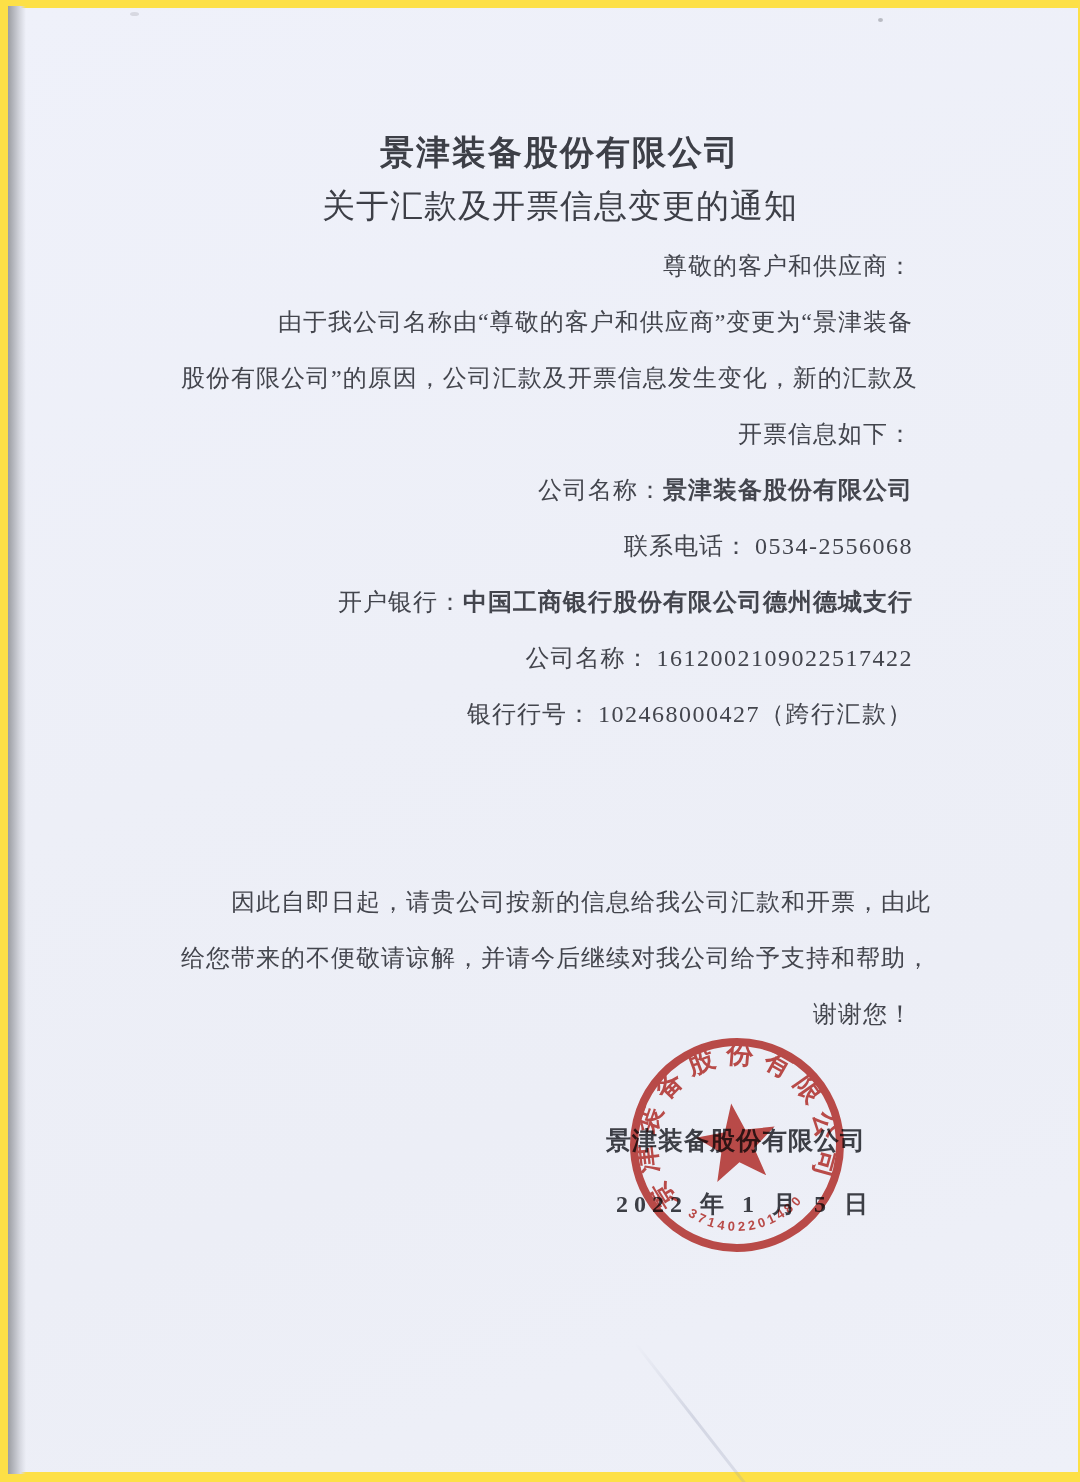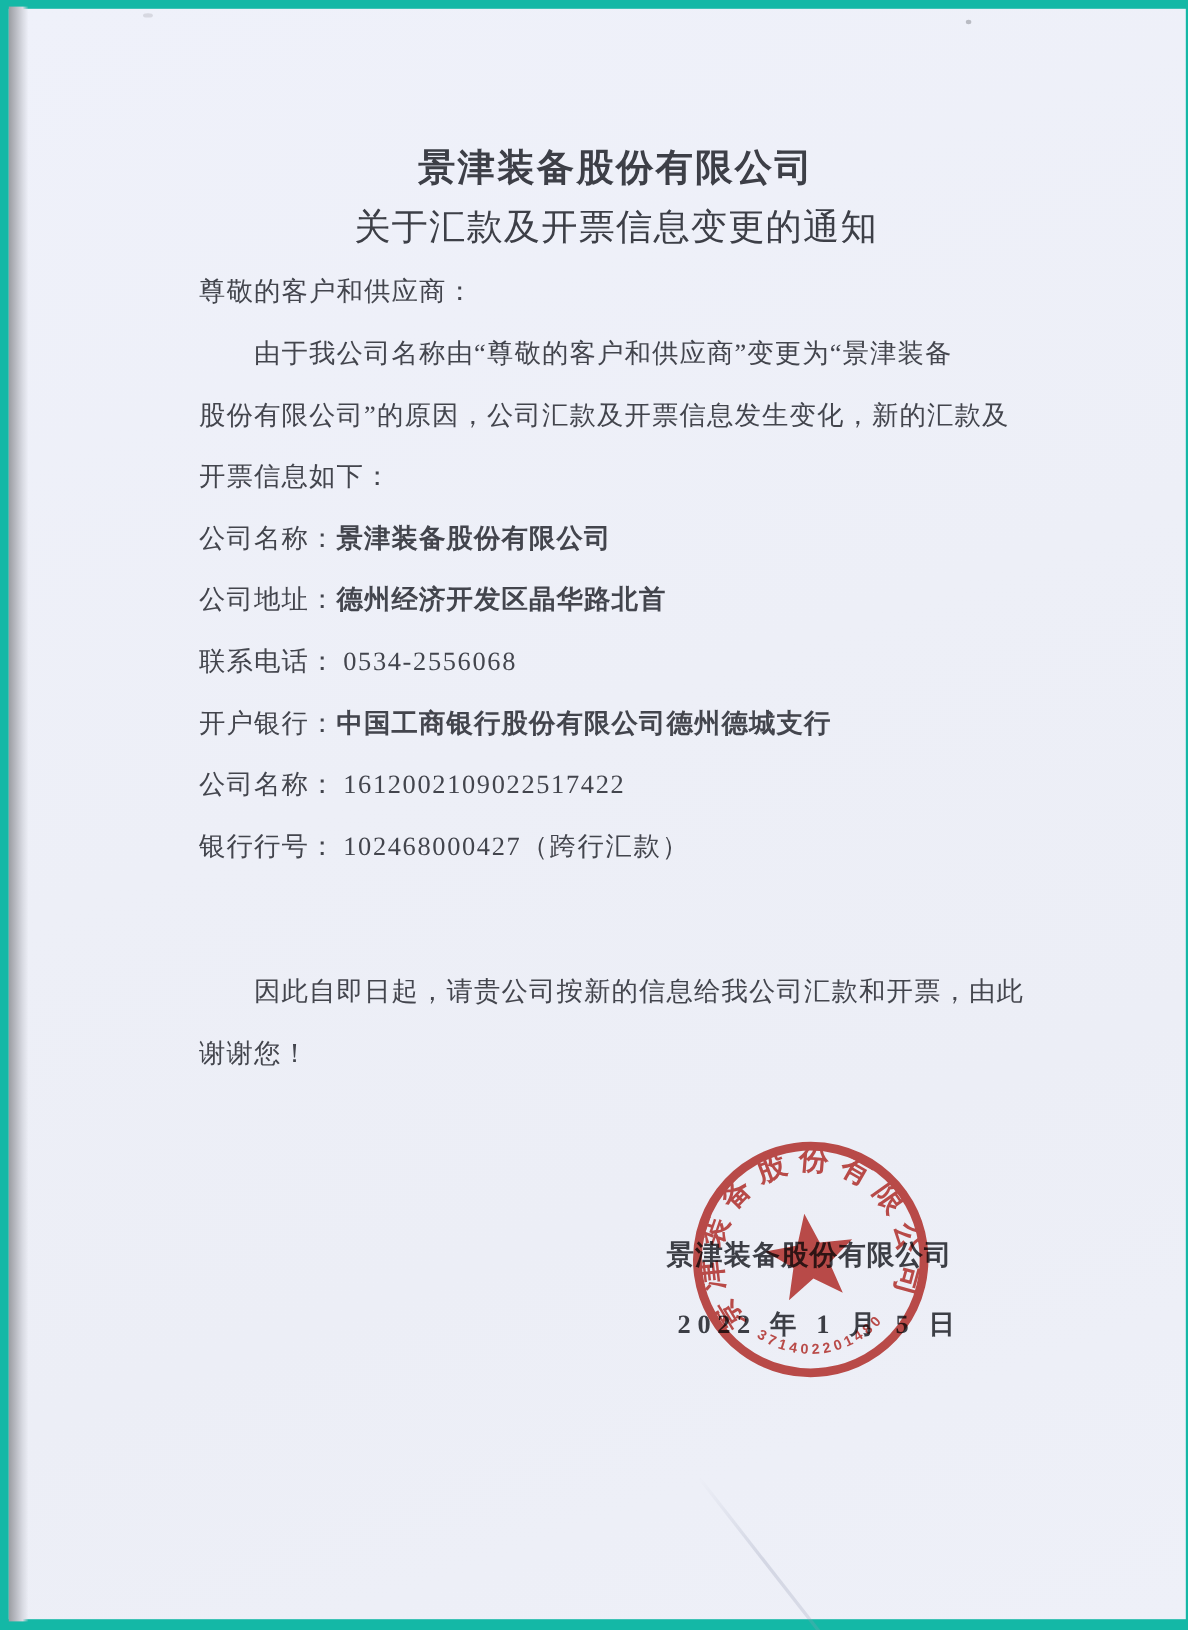--- a/index.html
+++ b/index.html
@@ -1,39 +1,39 @@
 <!DOCTYPE html>
 <html><head>
 <meta charset="utf-8">
 <style>
   html,body{margin:0;padding:0;background:#fbfbfa;}
   #screen{
     position:relative;width:1080px;height:1482px;overflow:hidden;
-    background:#14b8a6;
+    background:#fde047;
     font-family:"Liberation Serif","DejaVu Serif",serif;
   }
   .page{
     position:absolute;left:8px;top:8px;width:1070px;height:1464px;
     background:linear-gradient(160deg,#eff1fa 0%,#edeff7 45%,#eceef6 70%,#eef0f8 100%);
   }
   .edge-shadow{
     position:absolute;left:8px;top:6px;width:18px;height:1468px;
     background:linear-gradient(90deg,#9b9da2 0%,#b9bbc2 35%,#d8dae2 70%,rgba(238,240,248,0) 100%);
   }
   .speck{position:absolute;background:#8e9097;border-radius:50%;opacity:.55;}
   .crease{
     position:absolute;left:706px;top:1318px;width:3px;height:235px;
     background:linear-gradient(180deg,rgba(150,156,180,0) 0%,rgba(150,156,180,.30) 40%,rgba(150,156,180,.18) 100%);
     transform:rotate(-38deg);
   }
   .titles{position:absolute;left:40px;top:0;width:1040px;text-align:center;color:#3d3f47;}
   .doc-title{position:absolute;left:0;top:130px;width:100%;font-size:34px;letter-spacing:2px;font-weight:600;}
   .doc-subtitle{position:absolute;left:0;top:184px;width:100%;font-size:33px;letter-spacing:1px;font-weight:400;}
   .body-block{position:absolute;left:181px;top:238px;width:732px;color:#43454d;}
-  .line{height:56px;line-height:56px;font-size:24px;letter-spacing:1px;white-space:nowrap;}
+  .line{height:56px;line-height:56px;font-size:24px;letter-spacing:1px;white-space:nowrap;text-align:right;}
   .indent{padding-left:50px;}
   .field-label{font-weight:400;}
   .field-value{font-weight:700;}
   .field-value.num{font-weight:500;font-family:"Liberation Serif","DejaVu Serif",serif;letter-spacing:1.5px;margin-left:6px;}
   .closing-block{position:absolute;left:181px;top:874px;width:732px;color:#43454d;}
   .signature{
     position:absolute;left:606px;top:1124px;width:300px;
     font-size:25px;font-weight:600;letter-spacing:1px;color:#3c3e45;white-space:nowrap;
   }
   .date-line{
@@ -66,38 +66,36 @@
   <div class="body-block">
     <div class="line">尊敬的客户和供应商：</div>
     <div class="line indent">由于我公司名称由“尊敬的客户和供应商”变更为“景津装备</div>
     <div class="line">股份有限公司”的原因，公司汇款及开票信息发生变化，新的汇款及</div>
     <div class="line">开票信息如下：</div>
 
     <div class="line">
       <span class="field-label">公司名称：</span><span class="field-value">景津装备股份有限公司</span>
     </div>
     <div class="line">
-      <span class="field-label">公司地址：</span><span class="field-value">德州经济开发区晶华路北首</span>
-    </div>
-    <div class="line">
       <span class="field-label">联系电话：</span><span class="field-value num">0534-2556068</span>
     </div>
     <div class="line">
       <span class="field-label">开户银行：</span><span class="field-value">中国工商银行股份有限公司德州德城支行</span>
     </div>
     <div class="line">
       <span class="field-label">公司名称：</span><span class="field-value num">1612002109022517422</span>
     </div>
     <div class="line">
       <span class="field-label">银行行号：</span><span class="field-value num">102468000427（跨行汇款）</span>
     </div>
   </div>
 
   <div class="closing-block">
     <div class="line indent">因此自即日起，请贵公司按新的信息给我公司汇款和开票，由此</div>
+    <div class="line">给您带来的不便敬请谅解，并请今后继续对我公司给予支持和帮助，</div>
     <div class="line">谢谢您！</div>
   </div>
 
   <div class="signature">景津装备股份有限公司</div>
   <div class="date-line">2022 年 1 月 5 日</div>
 
   <svg class="stamp" viewBox="0 0 230 230">
     <defs>
       <path id="arcTop" d="M 57,173 A 82 82 0 1 1 173,173" fill="none"></path>
       <path id="arcBottom" d="M 49,170 A 86 86 0 0 0 181,170" fill="none"></path>

